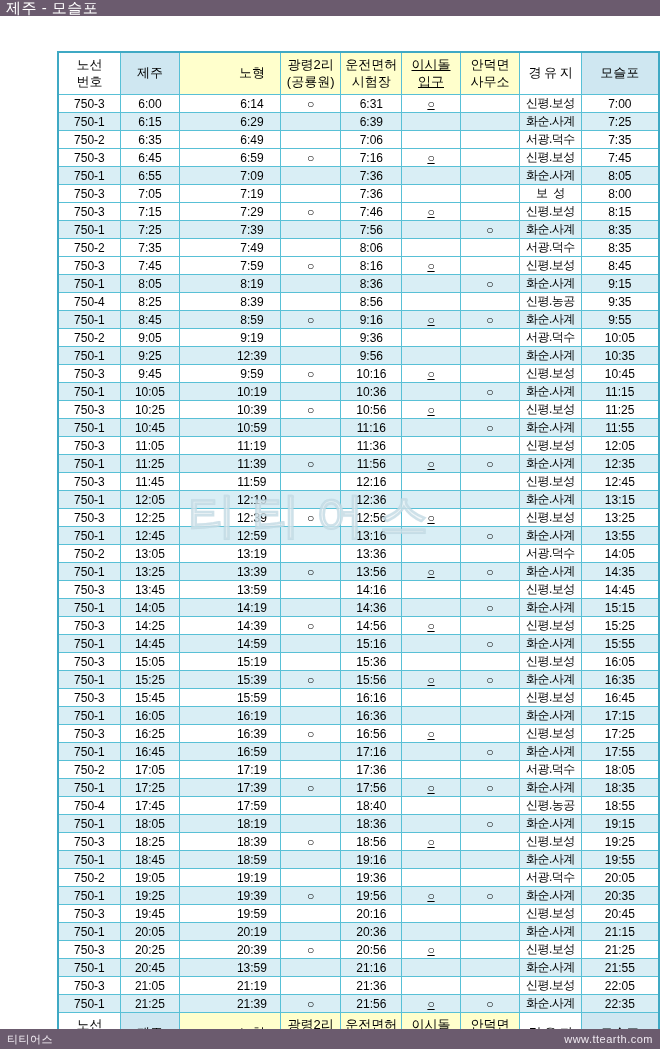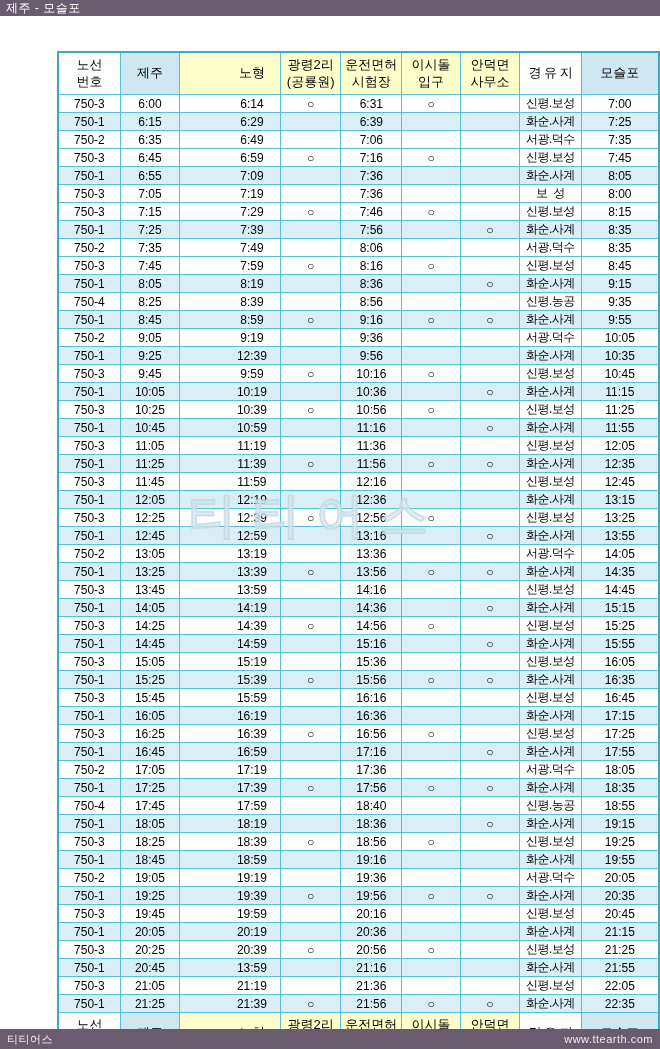--- a/index.html
+++ b/index.html
@@ -15,21 +15,21 @@
   html, body { margin:0; padding:0; }
   body {
     width:660px; height:1049px; position:relative;
     background:#ffffff; overflow:hidden;
     font-family:"Liberation Sans", "DejaVu Sans", sans-serif;
     color:var(--text);
   }
   .title-bar {
     position:absolute; top:0; left:0; width:660px; height:16px;
     background:var(--bar-bg); color:#ffffff;
-    font-size:12px; line-height:16px; box-sizing:border-box;
+    font-size:15px; line-height:16px; box-sizing:border-box;
     padding-left:6px; letter-spacing:0.5px;
   }
   .bottom-bar {
     position:absolute; bottom:0; left:0; width:660px; height:20px;
     background:var(--bar-bg); color:var(--bar-text);
     font-size:11px; line-height:20px; box-sizing:border-box;
     display:flex; justify-content:space-between; padding:0 7px;
     letter-spacing:0.5px;
   }
   .table-wrap { position:absolute; top:27px; left:57px; }
@@ -45,21 +45,21 @@
   tbody td { height:17px; }
   .bg-yellow { background:var(--header-yellow); }
   .bg-blue   { background:var(--header-blue); }
   .bg-white  { background:#ffffff; }
   tbody tr.hl td { background:var(--row-highlight); }
   td.c0 { width:62px; }
   td.c1 { width:59px; }
   td.c2 { width:57px;padding-left:44px; }
   td.c3 { width:61px; }
   td.c4 { width:61px; }
-  td.c5 { width:59px; }
+  td.c5 { width:59px;text-decoration:underline; }
   td.c6 { width:60px; }
   td.c7 { width:61px; letter-spacing:-0.5px; }
   td.c8 { width:78px; }
   .watermark {
     position:absolute; left:188px; top:484px;
     font-size:48px; font-weight:bold; letter-spacing:16px;
     color:rgba(255,255,255,0.55);
     -webkit-text-stroke:1px rgba(175,205,218,0.55);
     text-shadow:0 0 1px rgba(175,205,218,0.35);
     pointer-events:none; user-select:none;

